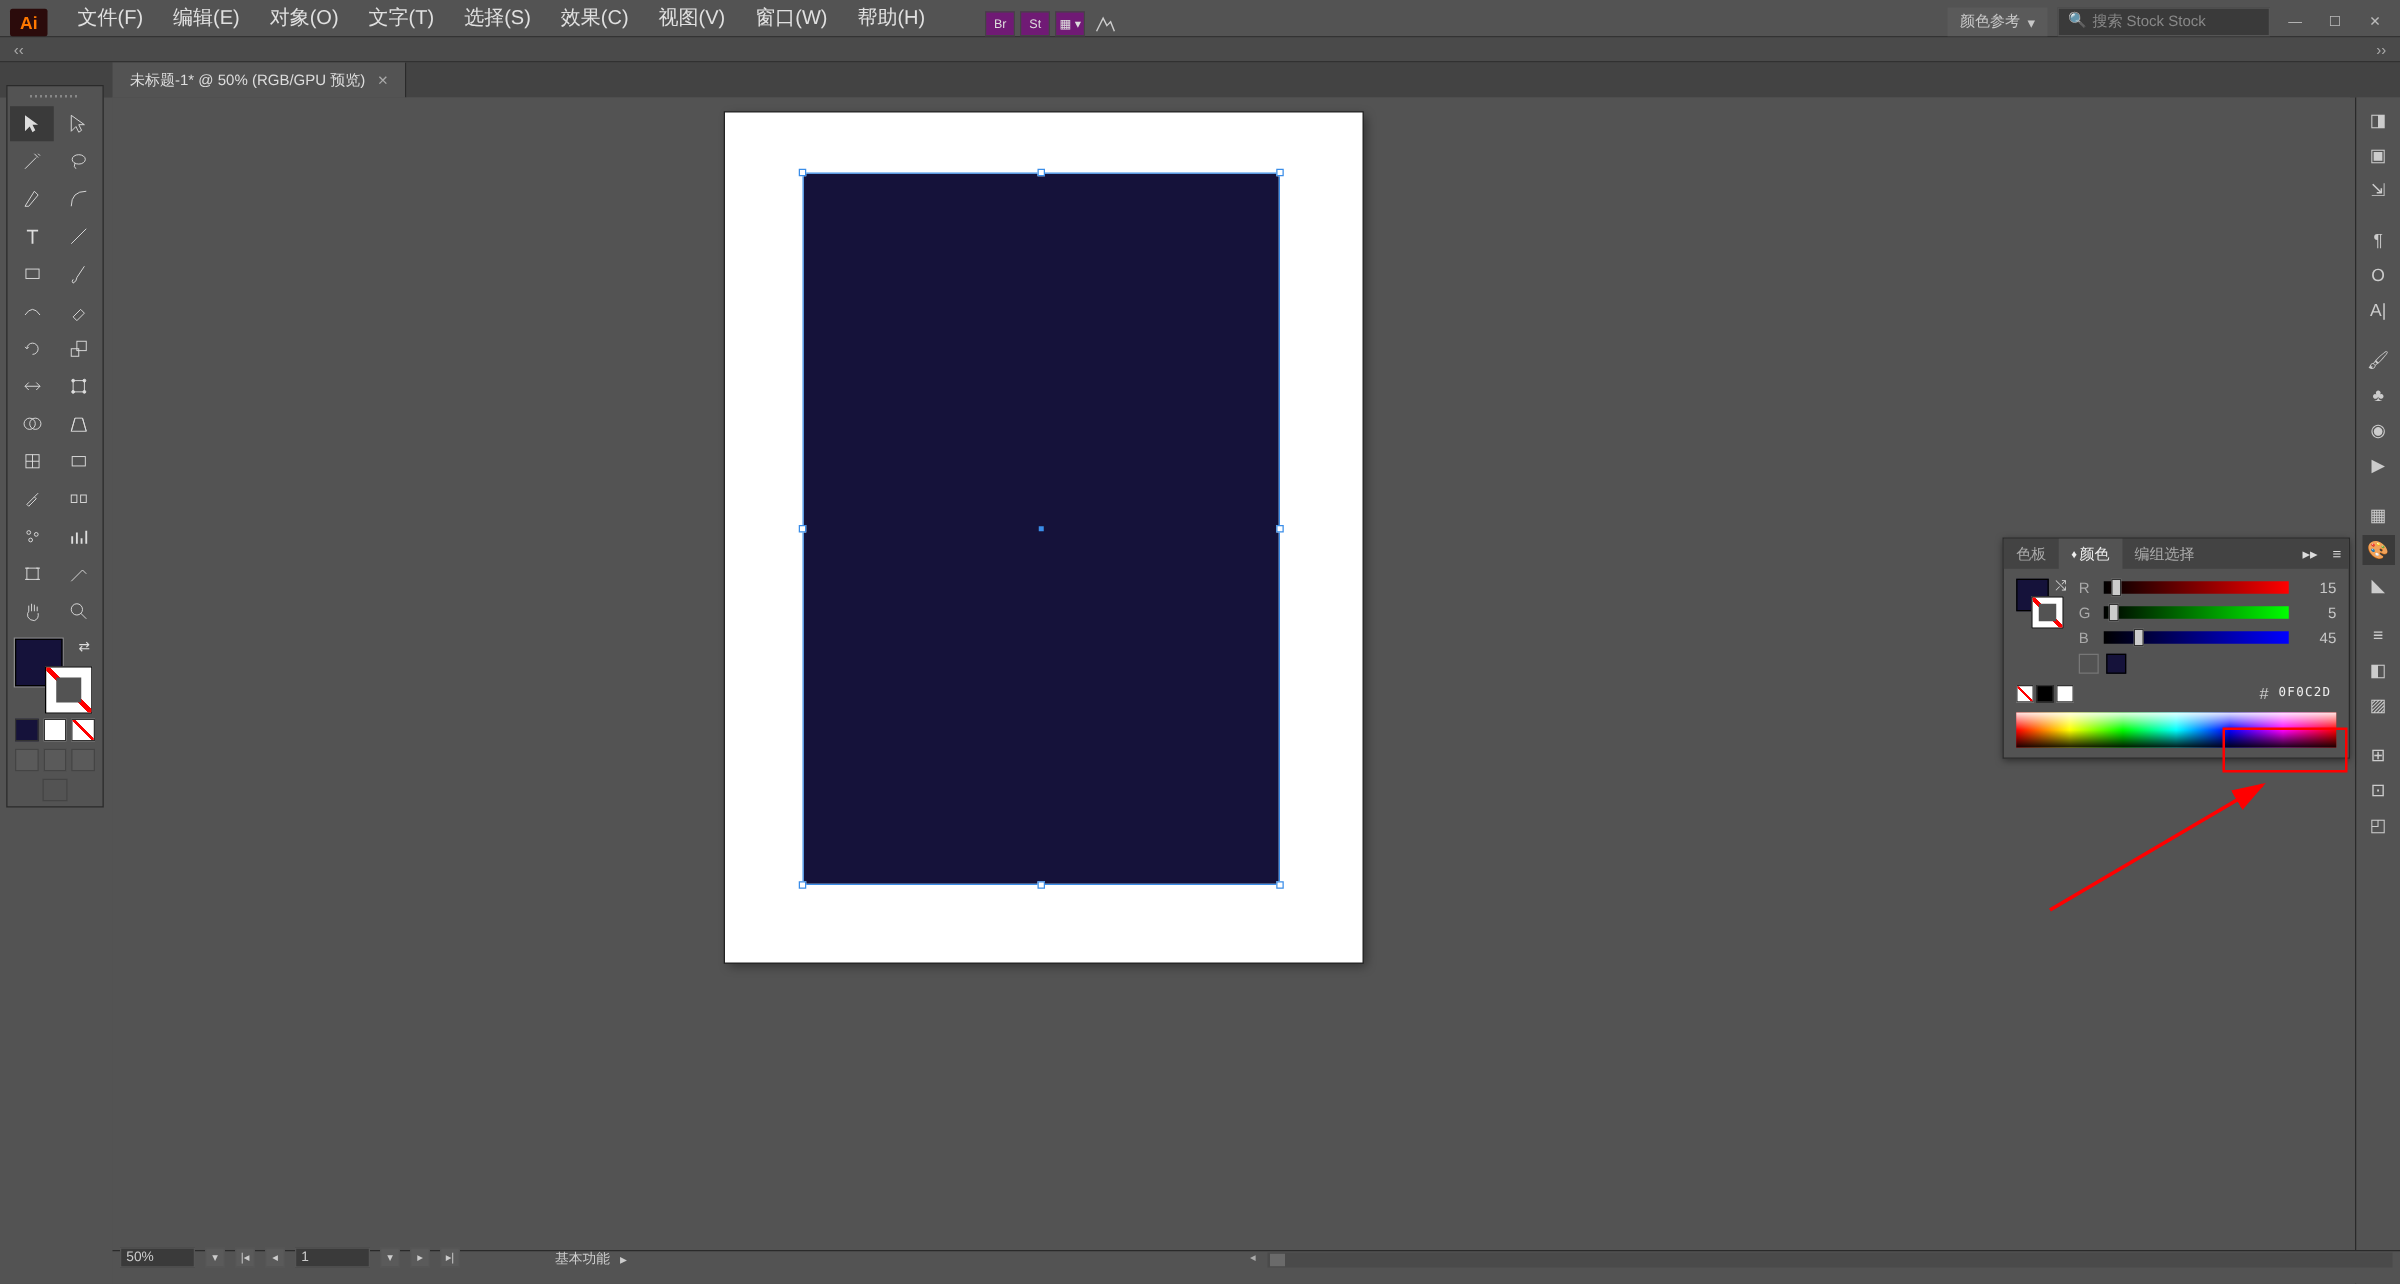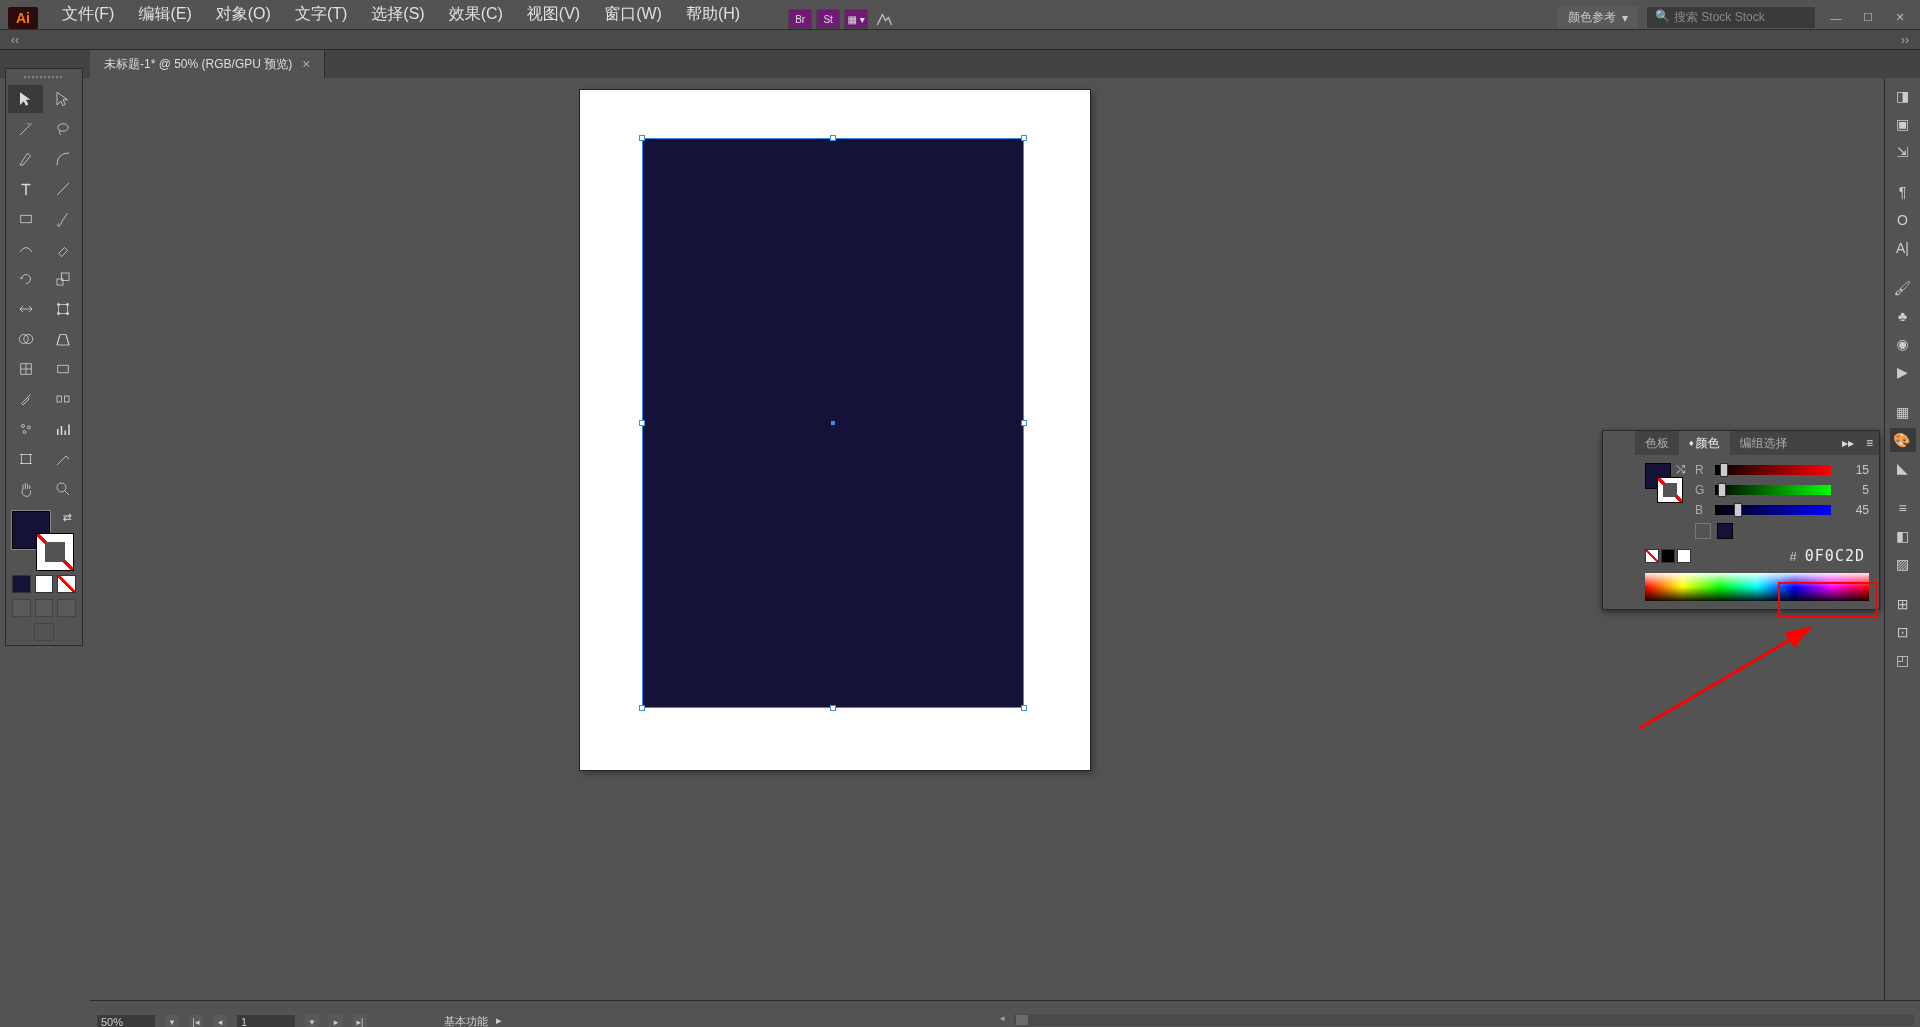--- a/index.html
+++ b/index.html
@@ -209,21 +209,21 @@
   position:absolute; right:20px; top:78px; bottom:24px; width:16px;
   background:#4a4a4a; border-left:1px solid #2a2a2a;
 }
 .vscroll-thumb{ position:absolute; top:4px; bottom:4px; left:2px; right:2px; background:#6a6a6a; }
 .vscroll-arrow{ position:absolute; left:0; right:0; height:14px; display:flex; align-items:center; justify-content:center; color:#aaa; font-size:9px;}
 
 
 .status-bar{
   position:absolute; left:90px; bottom:0; right:0; height:24px;
   background:#535353;
-  display:flex; align-items:flex-start;
+  display:flex; align-items:flex-end;
   border-top:1px solid #2a2a2a;
   font-size:11px; color:#ccc; gap:8px; padding:13px 6px;
 }
 .status-bar input{
   background:#3a3a3a; border:1px solid #555; color:#ccc;
   width:60px; padding:1px 4px; font-size:11px;
 }
 .nav-btn{ width:16px; height:16px; border:1px solid #555; background:#5a5a5a; font-size:9px; color:#ccc; display:flex;align-items:center;justify-content:center;}
 .page-input{ width:40px;}
 .hscroll-track{ margin-left:auto; flex:0 0 900px; height:12px; background:#4a4a4a; position:relative;}
@@ -244,21 +244,20 @@
 .ricon.accent{ background:#3a3a3a; }
 
 
 .color-panel{
   position:absolute;
   right: 40px; top: 430px;
   width: 278px;
   background:#535353;
   border:1px solid #2a2a2a;
   box-shadow: 0 2px 6px rgba(0,0,0,.5);
-  padding-left: 32px;
 }
 .panel-tabs{ display:flex; align-items:center; background:#434343; height:24px; }
 .panel-tab{ padding:4px 10px; font-size:12px; color:#aaa; cursor:pointer; display:flex;align-items:center;gap:2px;}
 .panel-tab.active{ background:#535353; color:#eee;}
 .panel-tabs .spacer{flex:1;}
 .panel-menu{ padding:0 6px; color:#ddd;}
 
 .panel-body{ padding:8px 10px; }
 .pb-top{ display:flex; gap:10px;}
 .pb-swatches{ width:40px; position:relative; height:56px;}
@@ -279,21 +278,21 @@
 .tr-b{ background:linear-gradient(90deg,#000,#00f);}
 
 .cube-row{ display:flex; gap:6px; align-items:center; margin-top:4px;}
 .cube-ic{ width:16px;height:16px; border:1px solid #777;}
 .cube-sw{ width:16px;height:16px; background:#15123a; border:1px solid #000;}
 
 .hex-row{ display:flex; align-items:center; gap:8px; margin:8px 0; justify-content:flex-end; padding-right:4px;}
 .hex-row .mini{ display:flex; gap:2px; margin-right:auto;}
 .hex-row .mini .m{ width:14px;height:14px; border:1px solid #333;}
 .hex-row .hash{ color:#ccc; font-size: 13px;}
-.hex-row .hex-val{ color:#eee; font-size:15px; font-family: monospace; letter-spacing: 1px;}
+.hex-row .hex-val{ color:#eee; font-size:10px; font-family: monospace; letter-spacing: 1px;}
 
 .highlight-box{
   position:absolute;
   right: 42px; top: 582px;
   width: 100px; height: 36px;
   border: 2px solid red;
   pointer-events:none;
 }
 .red-arrow{
   position:absolute;

